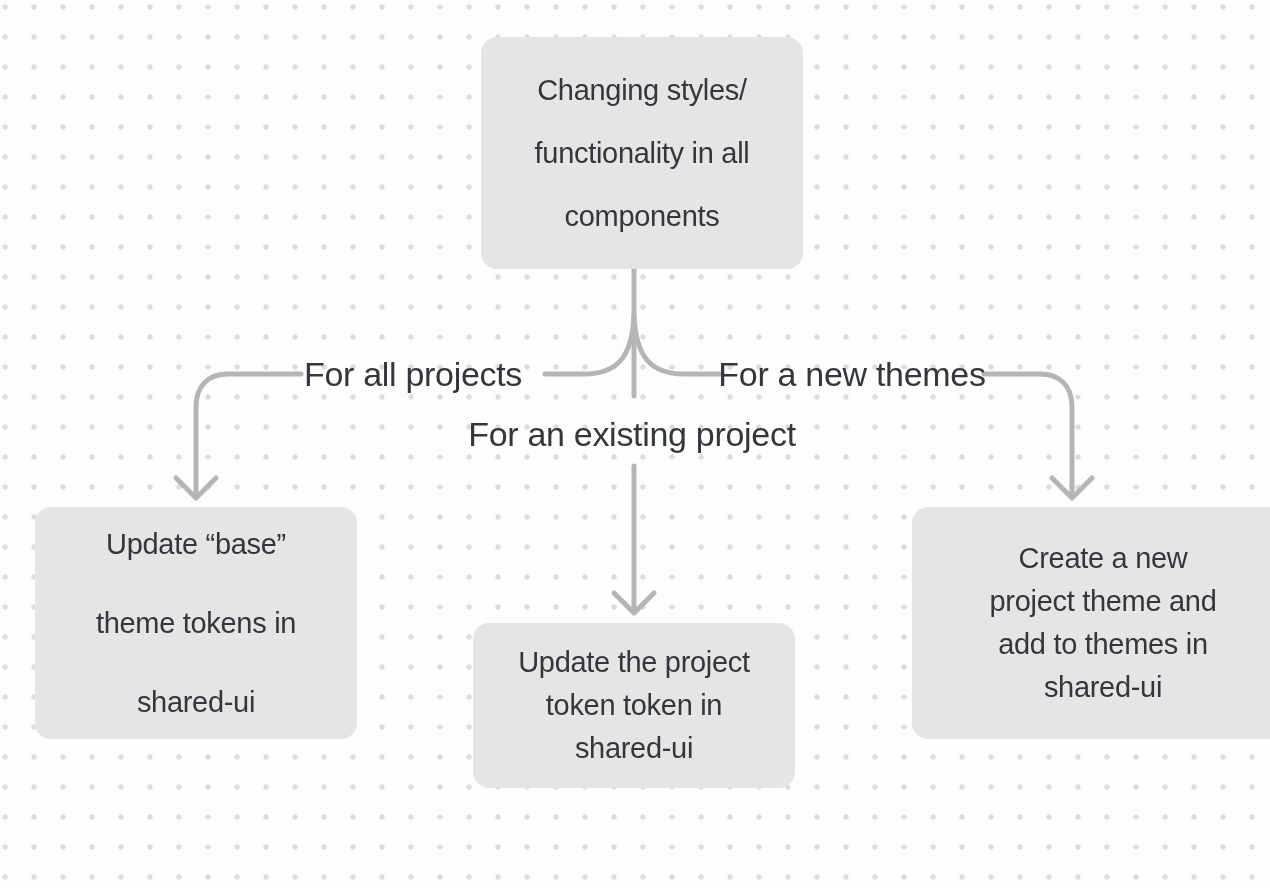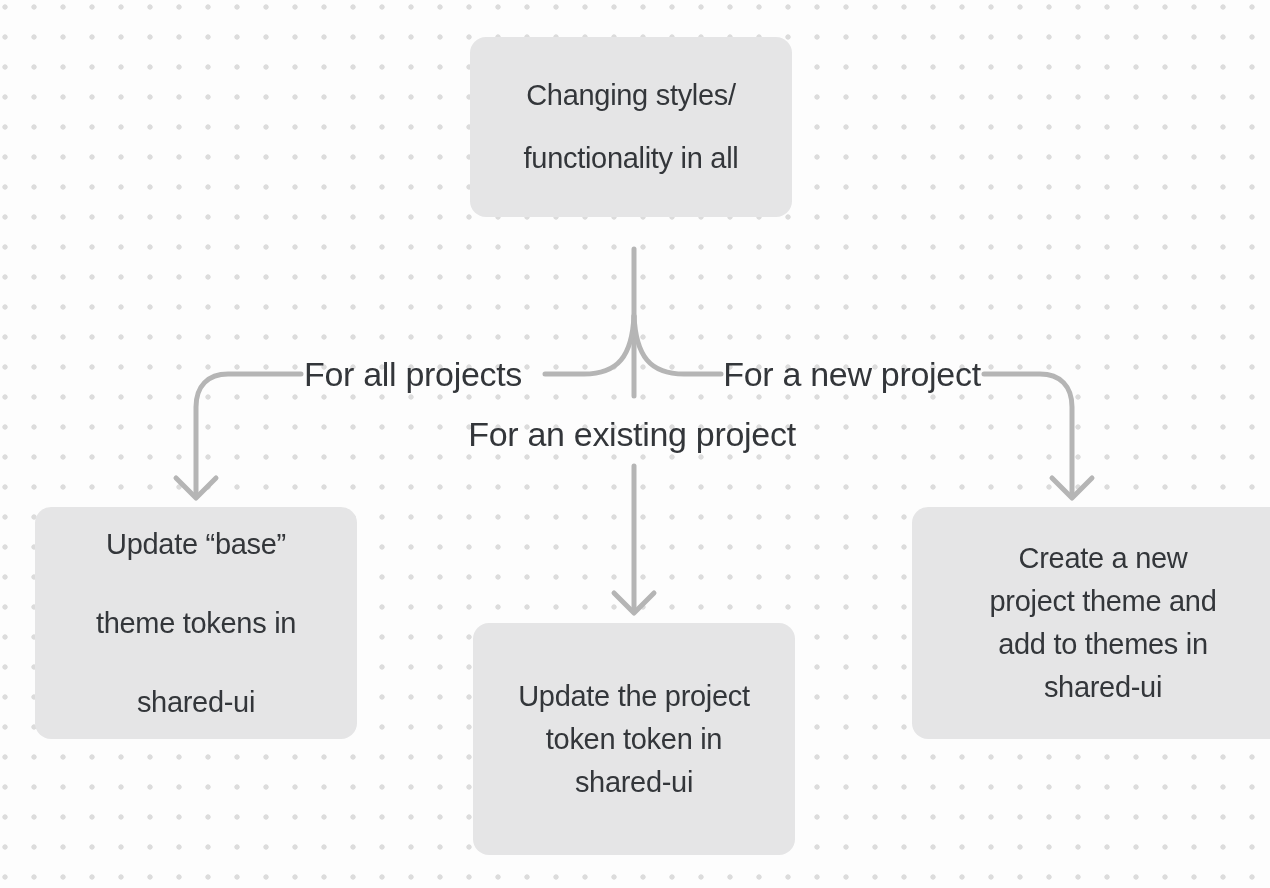--- a/index.html
+++ b/index.html
@@ -42,23 +42,23 @@
     display:flex;
     flex-direction:column;
     justify-content:center;
     align-items:center;
     text-align:center;
     color:var(--text-color);
     font-size:29px;
     line-height:43px;
     letter-spacing:-0.3px;
   }
-  .node-top    {left:470px; top:37px;  width:322px; height:180px;gap:20px;}
+  .node-top    {left:481px; top:37px;  width:322px; height:232px;gap:20px;}
   .node-left   {left:35px;  top:507px; width:322px; height:232px;gap:36px;}
-  .node-middle {left:473px; top:623px; width:322px; height:232px;}
+  .node-middle {left:473px; top:623px; width:322px; height:165px;}
   .node-right  {left:912px; top:507px; width:382px; height:232px;}
   .edge-label{
     position:absolute;
     transform:translate(-50%,-50%);
     white-space:nowrap;
     color:var(--text-color);
     font-size:34px;
     line-height:43px;
     letter-spacing:-0.3px;
   }
@@ -80,25 +80,26 @@
     <path d="M 176 478 L 196 498 L 216 478"></path>
     <path d="M 984 374 L 1040 374 C 1060 374 1072 386 1072 407 L 1072 494"></path>
     <path d="M 1052 478 L 1072 498 L 1092 478"></path>
     <path d="M 634 466 L 634 608"></path>
     <path d="M 614 593 L 634 613 L 654 593"></path>
   </svg>
 
   <div class="node node-top">
     <div>Changing styles/</div>
     <div><span>functionality in </span><b>all</b></div>
+    <div>components</div>
   </div>
 
   <div class="edge-label label-all-projects">For all projects</div>
   <div class="edge-label label-existing-project">For an existing project</div>
-  <div class="edge-label label-new-project">For a new project</div>
+  <div class="edge-label label-new-project">For a new themes</div>
 
   <div class="node node-left">
     <div>Update “base”</div>
     <div>theme tokens in</div>
     <div>shared-ui</div>
   </div>
 
   <div class="node node-middle">
     <div>Update the project</div>
     <div>token token in</div>

